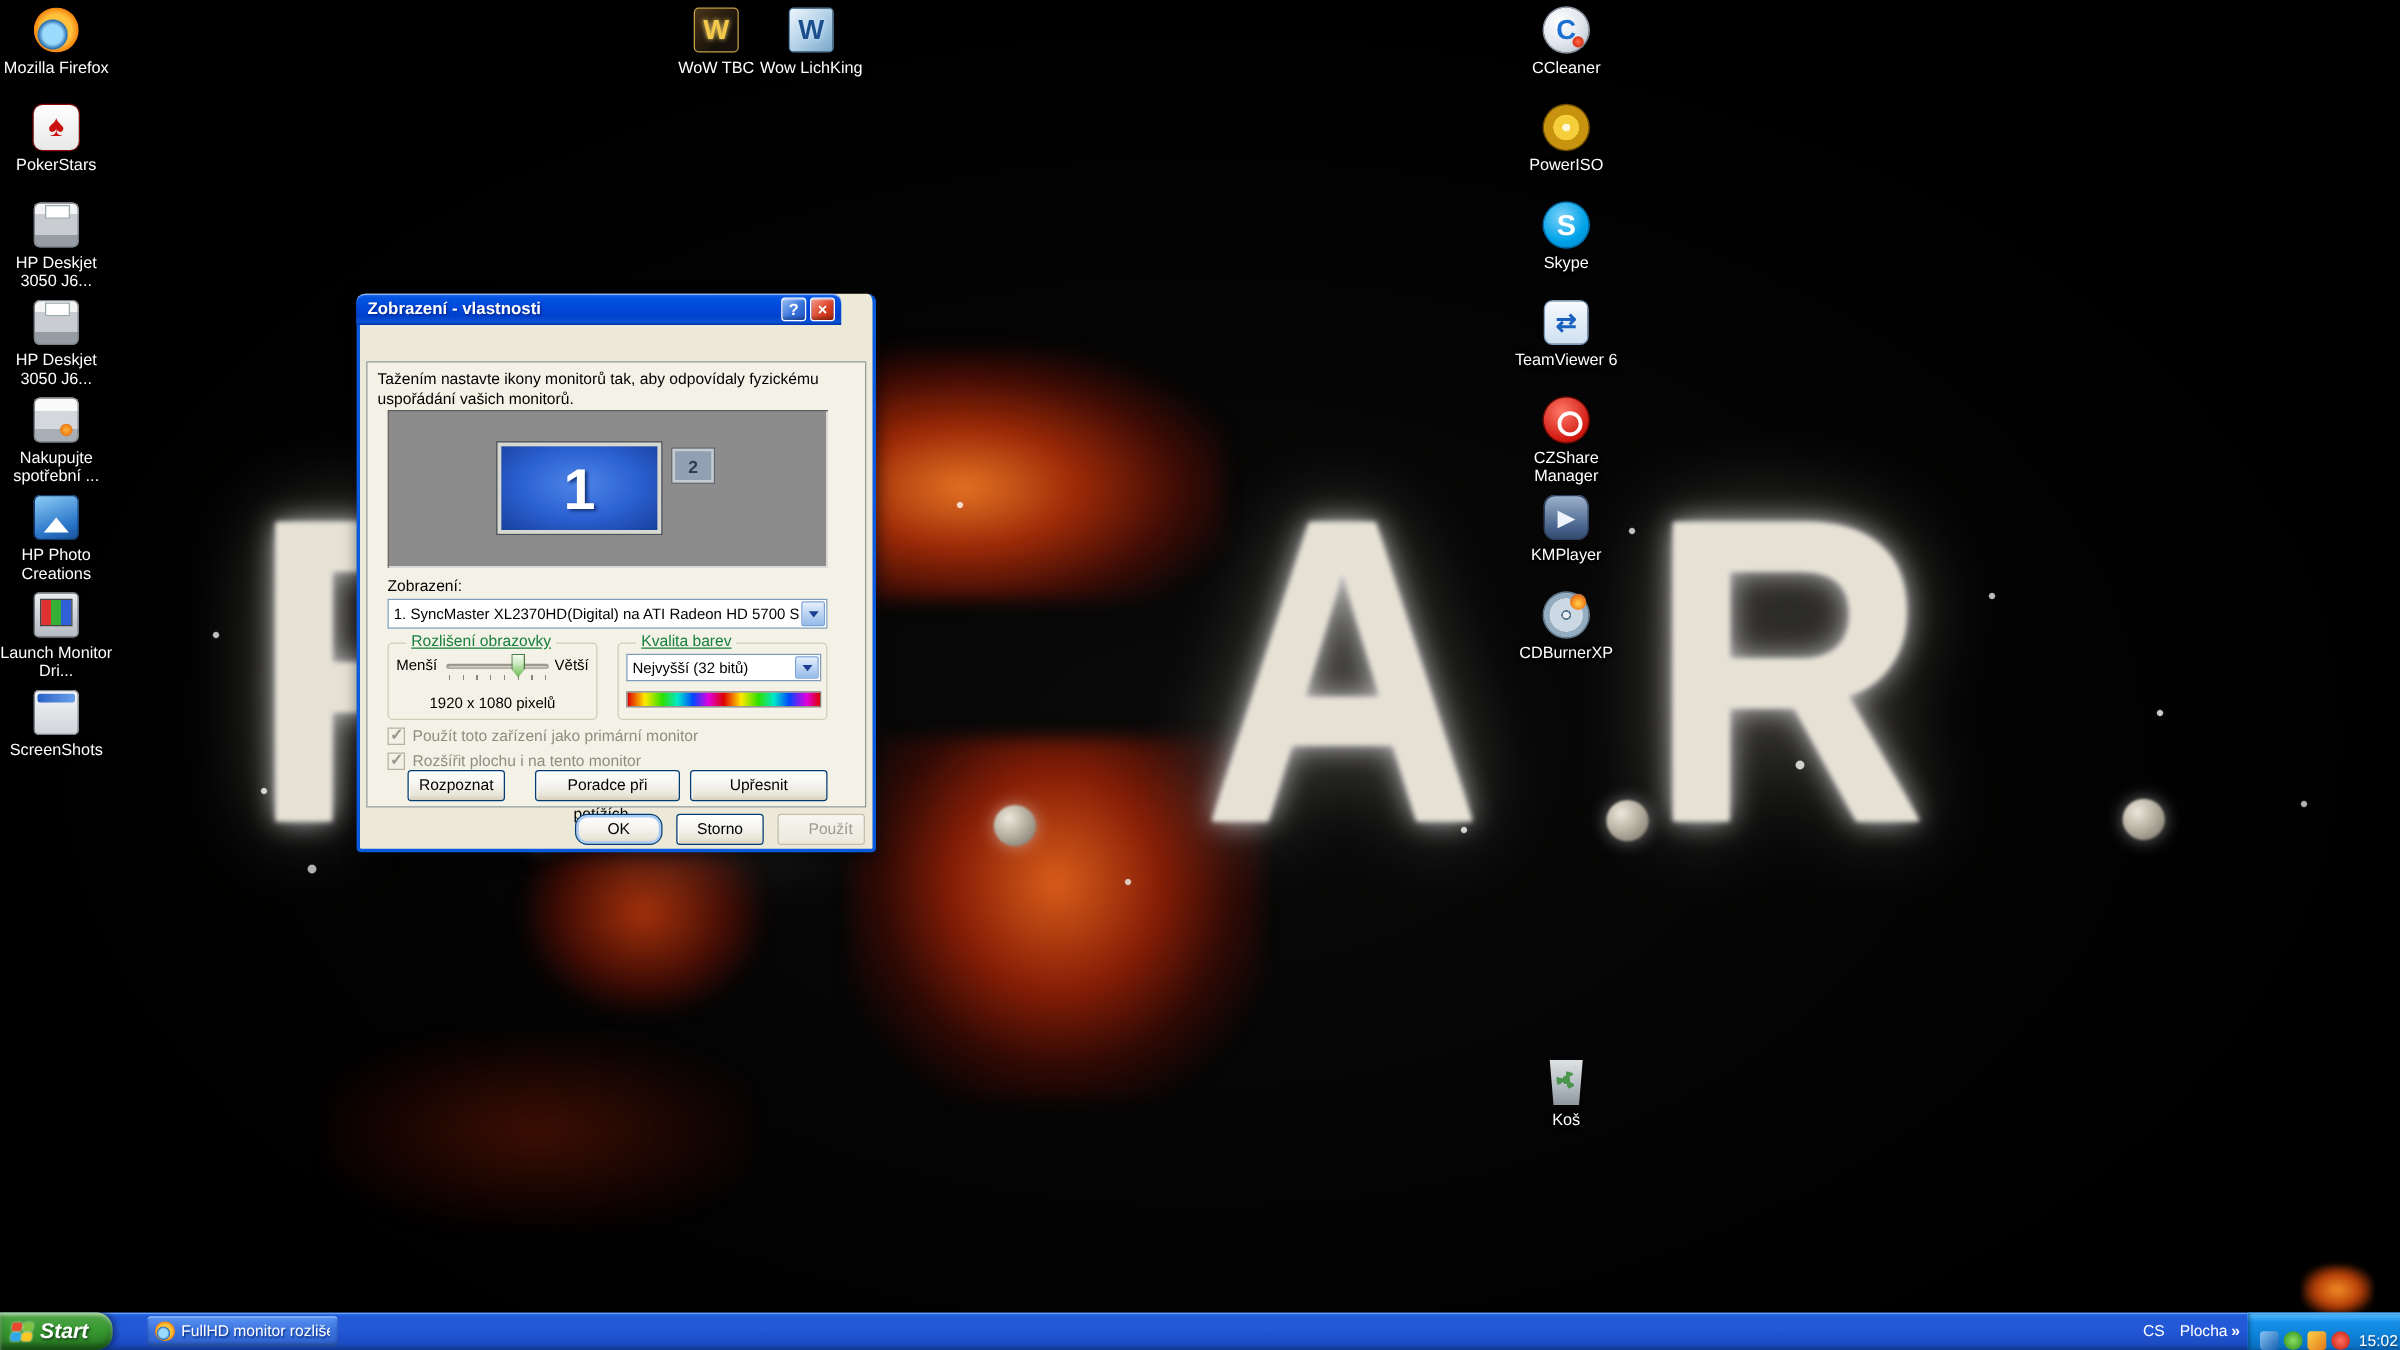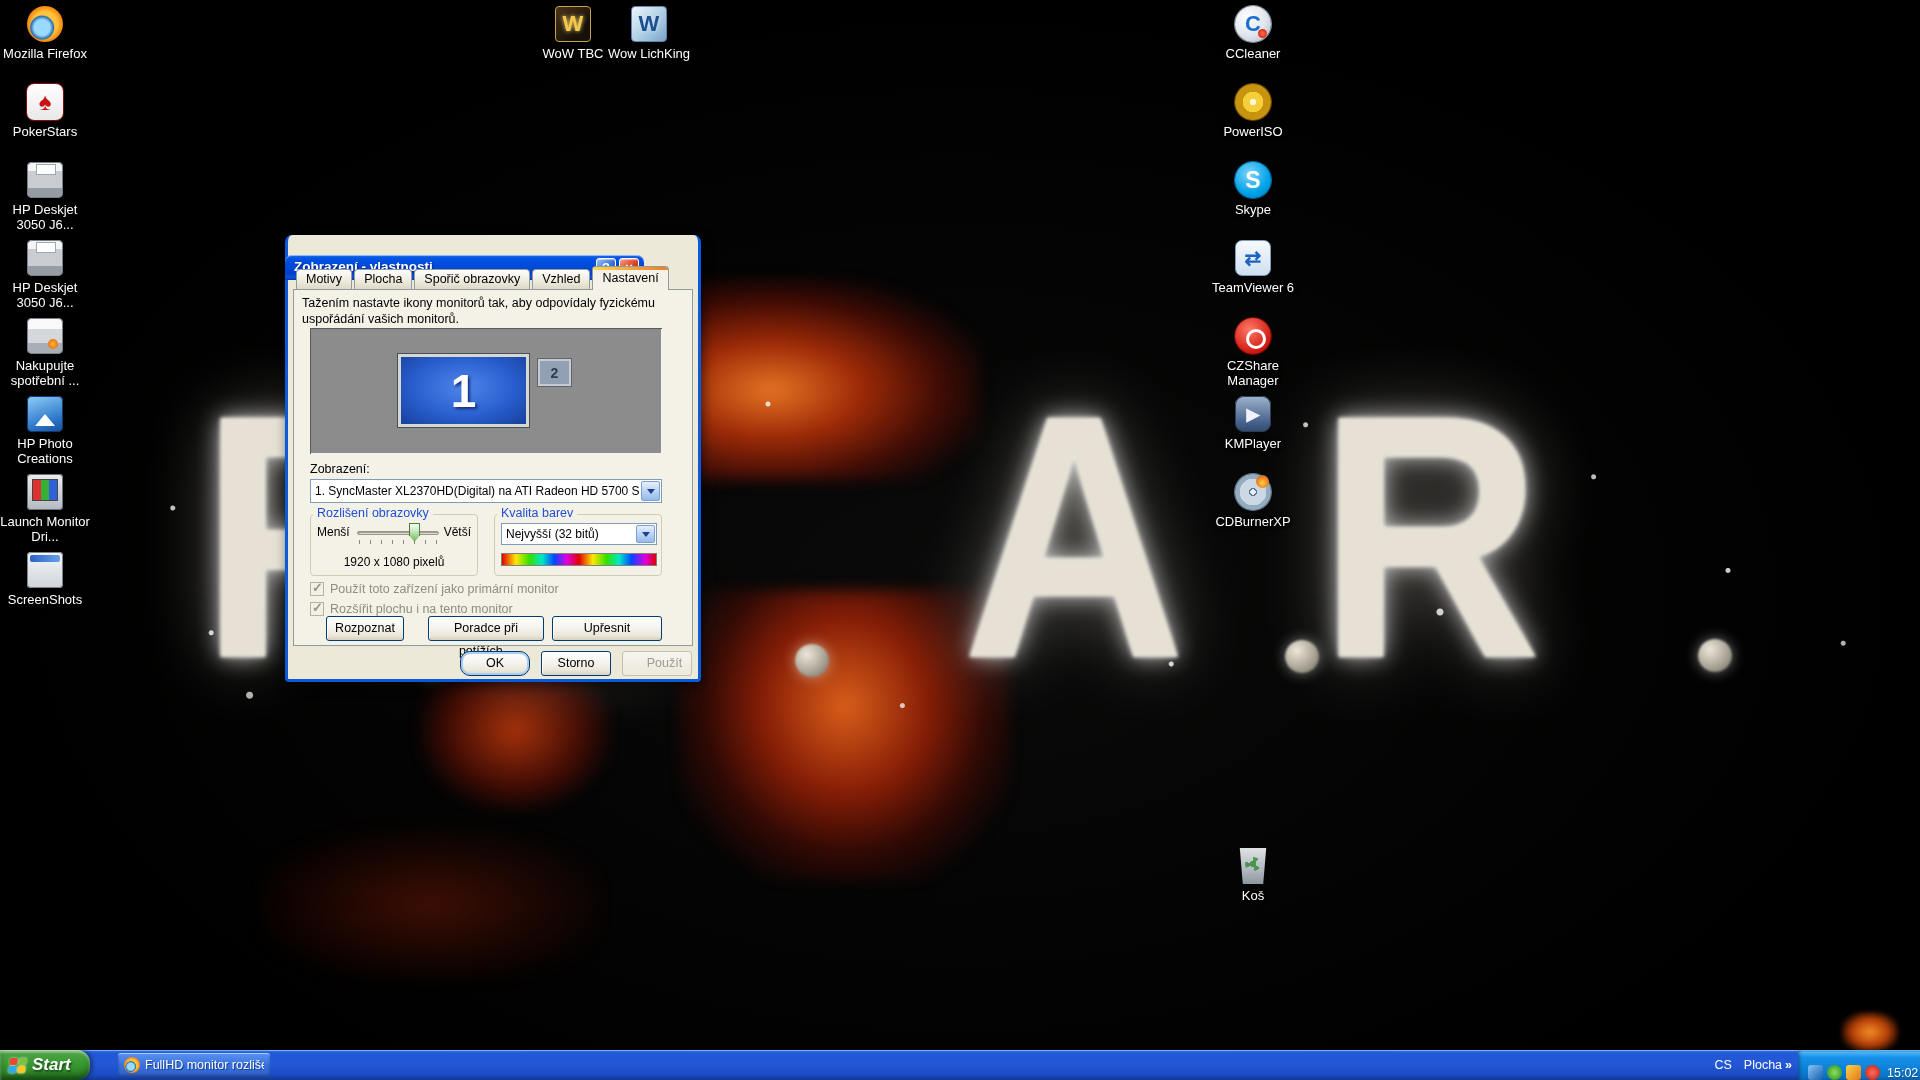--- a/index.html
+++ b/index.html
@@ -92,23 +92,23 @@
   .ic-recycle { width:30px; background:linear-gradient(180deg, #f2f6f8, #c2cad2 60%, #9aa4ac);
     clip-path:polygon(6% 0, 94% 0, 84% 100%, 16% 100%); opacity:.92; }
   .ic-recycle::after { content:""; position:absolute; left:7px; top:9px; width:16px; height:14px;
     background:radial-gradient(circle, #3e9a3e 0 30%, transparent 32%),
                conic-gradient(#3e9a3e 0 14%, transparent 14% 33%, #3e9a3e 33% 47%, transparent 47% 66%, #3e9a3e 66% 80%, transparent 80%); border-radius:50%; opacity:.85; }
 
   
   .dialog { position:absolute; left:285px; top:235px; width:416px; height:447px; z-index:5;
     background:#ece9d8; border:3px solid #0a5bdc; border-top:none; border-radius:7px 7px 4px 4px;
     box-shadow:2px 4px 12px rgba(0,0,0,.55); font-size:13px; color:#000; }
-  .titlebar { position:absolute; left:-3px; top:0; width:359px; height:25px; border-radius:7px 7px 0 0; cursor:default;
+  .titlebar { position:absolute; left:-3px; top:0; width:388px; height:25px; border-radius:7px 7px 0 0; cursor:default;
     background:linear-gradient(180deg,#3b8bf5 0%, #0d5de8 7%, #0453e2 14%, #0049da 45%, #0041cb 72%, #0c52d6 90%, #0035a6 100%);
-    box-shadow:inset 0 1px 0 rgba(255,255,255,.45);margin-top:20px; }
+    box-shadow:inset 0 1px 0 rgba(255,255,255,.45); }
   .titlebar .title { position:absolute; left:9px; top:4px; color:#fff; font-weight:bold; font-size:13.5px; text-shadow:1px 1px 2px #00218c; }
   .tb-btn { position:absolute; top:3px; width:20px; height:19px; border:1px solid #fff; border-radius:3px; color:#fff;
     font-weight:bold; font-size:13px; line-height:17px; text-align:center; cursor:pointer; box-shadow:inset 0 1px 1px rgba(255,255,255,.5), inset 0 -2px 2px rgba(0,0,0,.25); }
   .tb-help { right:28px; background:linear-gradient(135deg,#9cc2f8 0%, #3a74dd 55%, #1f52c0 100%); }
   .tb-close { right:5px; background:linear-gradient(135deg,#f2a394 0%, #e86a51 30%, #d54027 60%, #a82408 100%); }
 
   .tabs { position:absolute; left:8px; top:31px; height:23px; display:flex; align-items:flex-end; gap:2px; z-index:3; }
   .tab { height:20px; padding:2px 9px 0; font-size:12.5px; border:1px solid #919b9c; border-bottom:none; border-radius:4px 4px 0 0;
     background:linear-gradient(180deg,#fefefb,#efecdf 55%,#ddd9c8); cursor:pointer; white-space:nowrap; }
   .tab.active { height:24px; padding-top:4px; background:#f4f2e6; position:relative; margin-bottom:-1px; cursor:default; }
@@ -129,21 +129,21 @@
   .fldlab { position:absolute; font-size:12.5px; }
   .display-label { left:16px; top:172px; }
   .combo { position:absolute; height:24px; background:#fff; border:1px solid #7f9db9; cursor:pointer; }
   .combo-text { position:absolute; left:4px; top:4px; right:22px; font-size:12px; white-space:nowrap; overflow:hidden; }
   .combo-arrow { position:absolute; right:1px; top:1px; bottom:1px; width:19px; border:1px solid #7aa1d8; border-radius:2px;
     background:linear-gradient(180deg,#e6f0fc,#bcd4f2 50%,#95bbe8); display:flex; align-items:center; justify-content:center; }
   .combo-arrow::after { content:""; width:0; height:0; border:4px solid transparent; border-top:5px solid #1c3f94; margin-top:4px; }
   .display-combo { left:16px; top:189px; width:352px; }
 
   .group { position:absolute; border:1px solid #cfccb8; border-radius:4px; }
-  .group-label { position:absolute; top:-9px; left:2px; background:#f4f2e6; padding:0 4px; font-size:12.5px; color:#1d4ed8; white-space:nowrap; }
+  .group-label { position:absolute; top:-9px; left:14px; background:#f4f2e6; padding:0 4px; font-size:12.5px; color:#15803d; white-space:nowrap;text-decoration:underline; }
   .res-group { left:16px; top:224px; width:168px; height:62px; }
   .color-group { left:200px; top:224px; width:168px; height:62px; }
   .res-less { position:absolute; left:6px; top:10px; font-size:12px; }
   .res-more { position:absolute; right:6px; top:10px; font-size:12px; }
   .slider { position:absolute; left:46px; top:8px; width:82px; height:24px; cursor:pointer; }
   .slider-track { position:absolute; left:0; right:0; top:8px; height:4px; background:#e8e5d8; border:1px solid #98968a;
     border-radius:2px; box-shadow:inset 1px 1px 1px rgba(0,0,0,.35); }
   .slider-ticks { position:absolute; left:2px; right:2px; top:17px; height:4px;
     background:repeating-linear-gradient(90deg,#8a887c 0 1px, transparent 1px 11px); }
   .slider-thumb { position:absolute; left:52px; top:0; width:11px; height:19px;
@@ -316,27 +316,20 @@
     </div>
   </div>
 
   <div class="dialog">
     <div class="titlebar">
       <span class="title">Zobrazení - vlastnosti</span>
       <span class="tb-btn tb-help">?</span>
       <span class="tb-btn tb-close">×</span>
     </div>
 
-    <div class="tabs">
-      <span class="tab">Motivy</span>
-      <span class="tab">Plocha</span>
-      <span class="tab">Spořič obrazovky</span>
-      <span class="tab">Vzhled</span>
-      <span class="tab active">Nastavení</span>
-    </div>
 
     <div class="tabpage">
       <div class="instruction">Tažením nastavte ikony monitorů tak, aby odpovídaly fyzickému uspořádání vašich monitorů.</div>
 
       <div class="monarea">
         <div class="mon1">
           <span class="mnum">1</span>
         </div>
         <div class="mon2">
           <span class="mnum">2</span>

